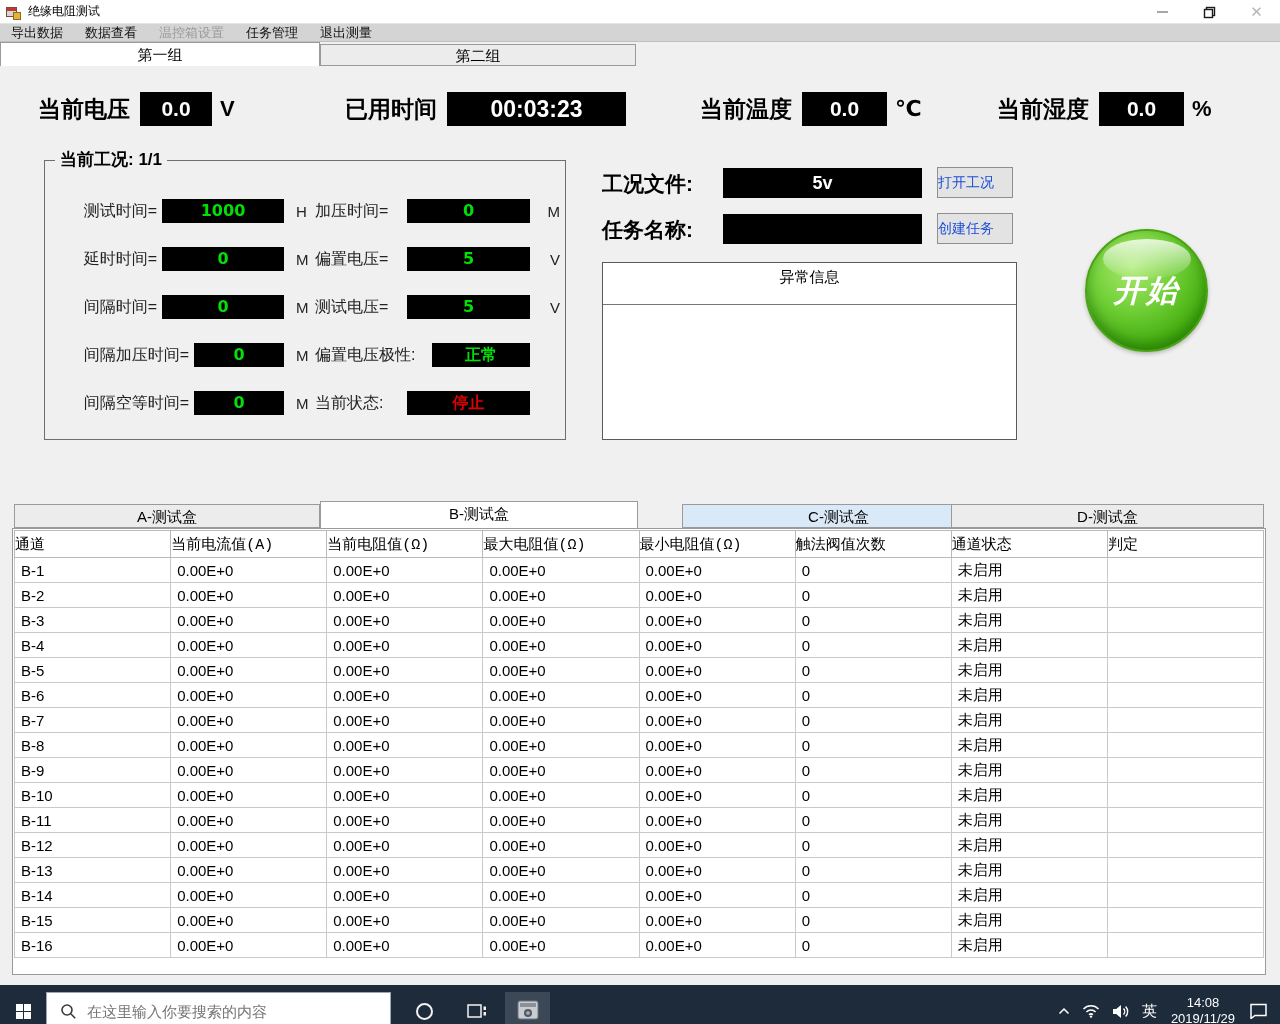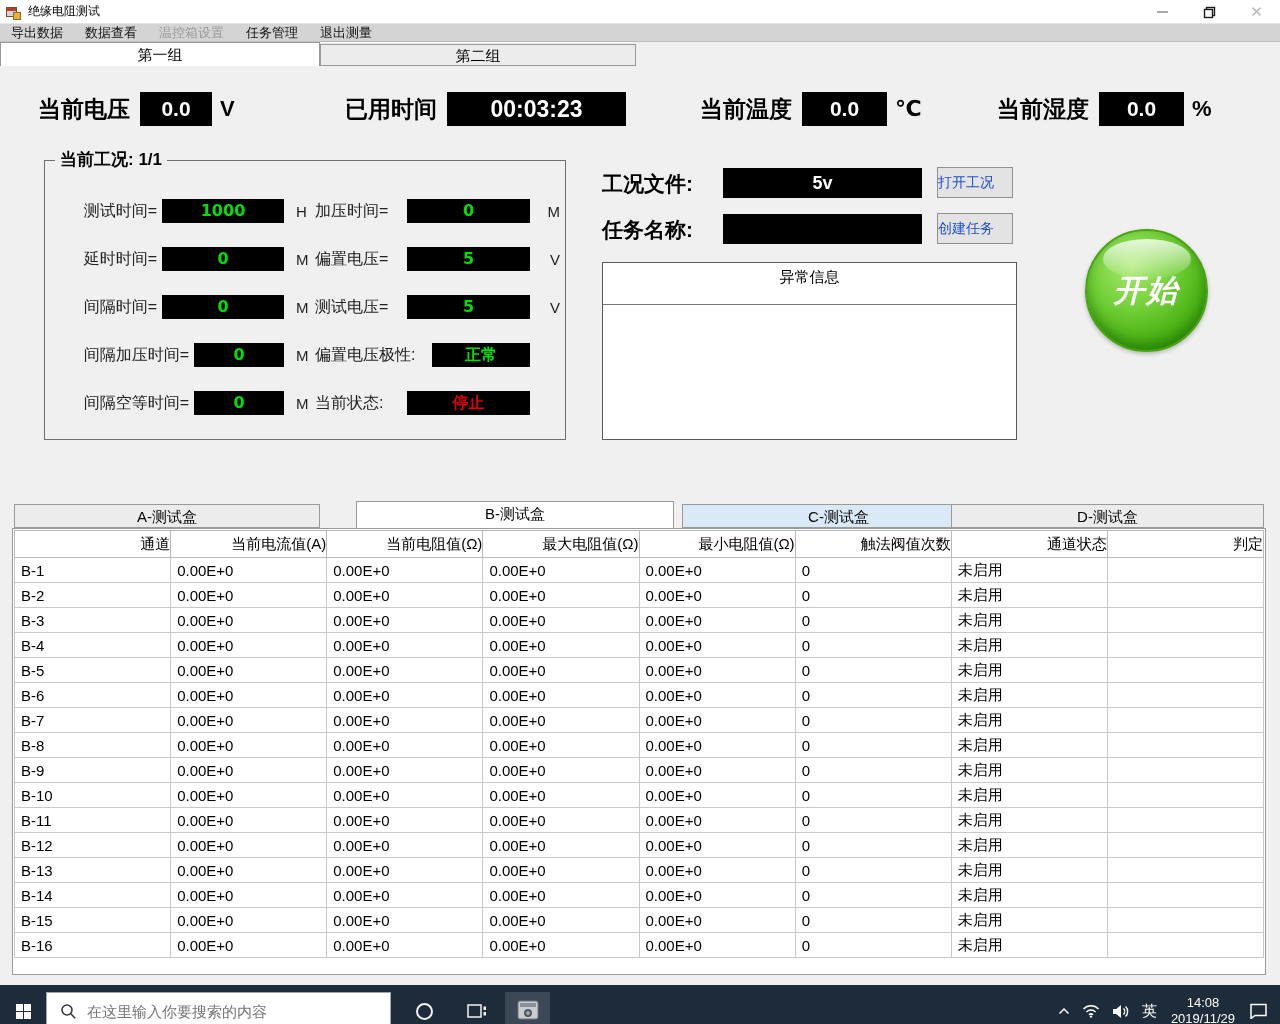--- a/index.html
+++ b/index.html
@@ -75,30 +75,30 @@
     border:2px solid #49a313; box-shadow:inset 0 -6px 12px rgba(0,60,0,.35), 0 2px 4px rgba(0,0,0,.25);
     display:flex; align-items:center; justify-content:center;font-style:italic; }
   .start-btn::before { content:""; position:absolute; left:16px; top:8px; width:88px; height:40px; border-radius:50%;
     background:linear-gradient(rgba(255,255,255,.8), rgba(255,255,255,.05)); }
   .start-label { color:#fff; font-size:31px; font-weight:bold; z-index:1; letter-spacing:2px;}
 
   
   .box-tabs { position:absolute; left:0; top:501px; width:1280px; height:27px; }
   .btab { position:absolute; top:3px; height:24px; line-height:24px; text-align:center; font-size:15px; background:#ececec; border:1px solid #9a9a9a; color:#000;}
   .btab:nth-child(1){ left:14px; width:306px; }
-  .btab:nth-child(2){ left:320px; width:318px;margin-left:36px; }
+  .btab:nth-child(2){ left:320px; width:318px; }
   .btab:nth-child(3){ left:638px; width:313px;margin-left:44px; }
   .btab:nth-child(4){ left:951px; width:313px; }
   .btab.active { background:#ffffff; top:0; height:27px; border-bottom:none; z-index:2; }
   .btab.hover { background:#d9e9f7; }
 
   
   .grid-wrap { position:absolute; left:12px; top:528px; width:1254px; height:447px; background:#fff; border:1px solid #9a9a9a; z-index:1;}
   table.grid { border-collapse:collapse; margin:1px; width:1250px; table-layout:fixed; border:1px solid #3a3a3a;}
-  table.grid th { height:27px; font-size:15px; font-weight:normal; border:1px solid #b9b9b9; background:#fff; text-align:right; color:#000;}
+  table.grid th { height:27px; font-size:15px; font-weight:normal; border:1px solid #b9b9b9; background:#fff; text-align:left; color:#000;font-family:Liberation Mono, monospace;}
   table.grid td { height:25px; font-size:15px; border:1px solid #c9c9c9; padding-left:6px; color:#000; background:#fff; overflow:hidden; white-space:nowrap;}
   td.hl-sel { background:#0f7fd7; color:#fff; border-color:#0f7fd7 #3d97de; }
   td.hl-act { background:#06e606; color:#000; border-color:#06e606 #3ced3c; }
 
   
   .taskbar { position:absolute; left:0; top:985px; width:1280px; height:52px; background:#1d2b3a; display:flex; align-items:center; z-index:5;}
   .tb-start { width:46px; height:39px; display:flex; align-items:center; justify-content:center; }
   .winlogo { width:15px; height:15px; display:grid; grid-template-columns:7px 7px; grid-template-rows:7px 7px; gap:1px;}
   .winlogo span{ background:#fff; }
   .tb-search { width:345px; height:39px; background:#fff; display:flex; align-items:center; border:1px solid #9aa7b1;}

